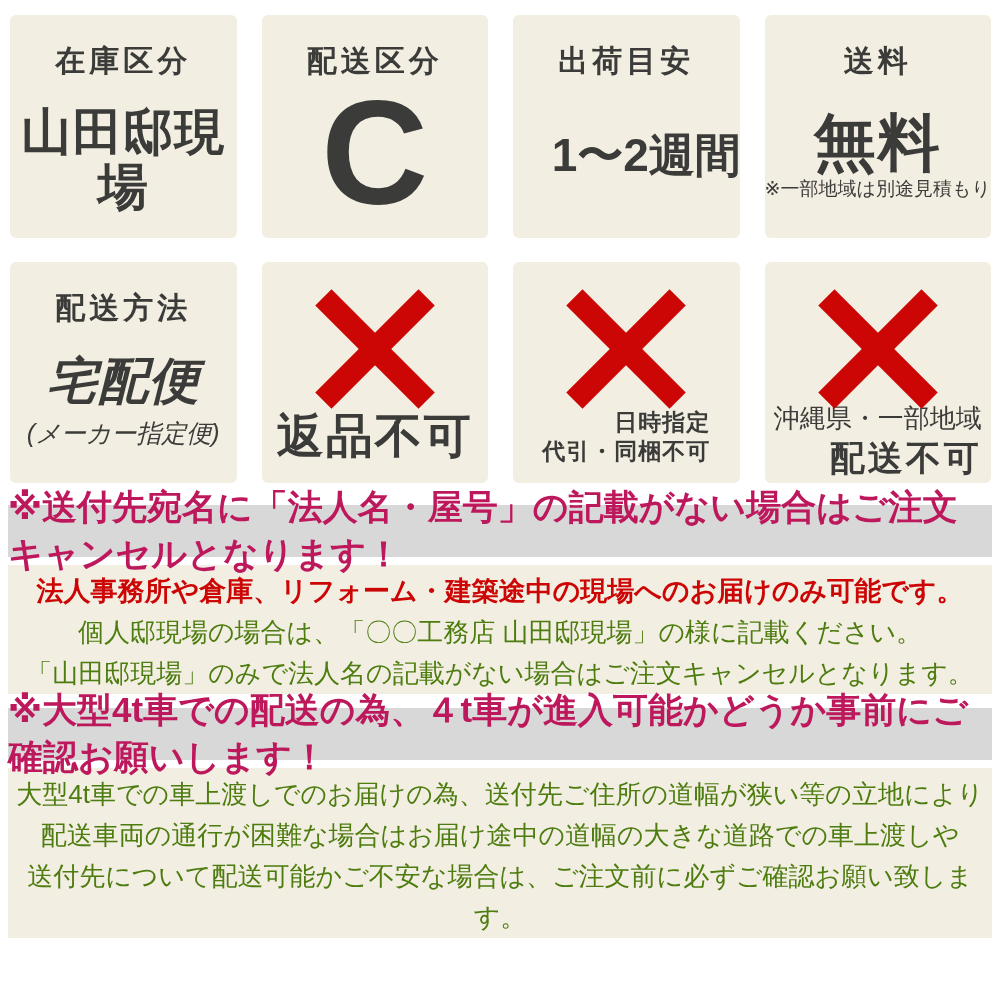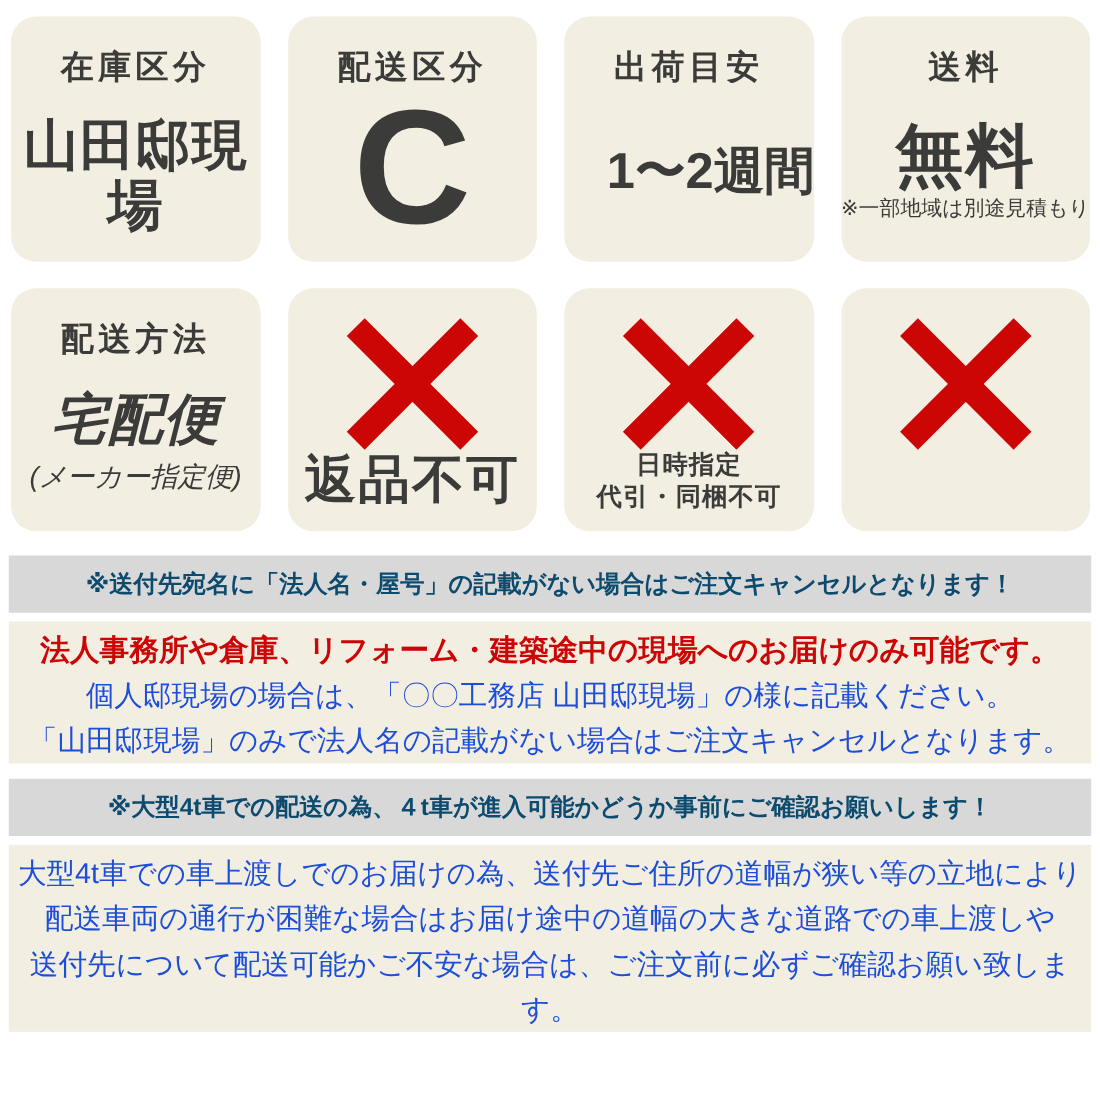--- a/index.html
+++ b/index.html
@@ -15,21 +15,21 @@
   
   .box-grid {
     display: grid;
     grid-template-columns: repeat(4, 1fr);
     grid-template-rows: 223px 221px;
     gap: 24px 25px;
     padding: 15px 9px 0 10px;
   }
   .info-box {
     background: #f2eee2;
-    border-radius: 23px;
+    border-radius: 6px;
     display: flex;
     flex-direction: column;
     align-items: center;
     text-align: center;
     overflow: hidden;
   }
   .box-label {
     font-size: 30px;
     font-weight: 600;
     letter-spacing: 4px;
@@ -69,49 +69,49 @@
     height: 23px;
     background: #cc0505;
   }
   .xmark::before { transform: translate(-50%,-50%) rotate(45deg); }
   .xmark::after  { transform: translate(-50%,-50%) rotate(-45deg); }
 
   .x-caption-area {
     flex: 1;
     display: flex;
     flex-direction: column;
-    align-items: center;
+    align-items: flex-end;
     justify-content: center;
     padding-bottom: 12px;
   }
   .cap-xl { font-size: 47px; font-weight: 700; letter-spacing: 2px; }
   .cap-md { font-size: 23px; font-weight: 700; line-height: 1.25; letter-spacing: 1px; }
   .cap-sm { font-size: 26px; font-weight: 400; line-height: 1.3; letter-spacing: 0px; }
   .cap-lg { font-size: 35px; font-weight: 700; letter-spacing: 3px; line-height: 1.25; }
 
   
   .notice { margin: 0 8px; }
   .notice-header {
     background: #d8d8d8;
     height: 52px;
     display: flex;
     align-items: center;
     justify-content: center;
-    font-size: 22px;
+    font-size: 35px;
     font-weight: 700;
-    color: #0c4a6e;
+    color: #be185d;
     letter-spacing: 0px;
     margin-bottom: 8px;
   }
   .notice-body {
     background: #f2eee2;
     text-align: center;
     padding: 6px 0 0;
   }
-  .notice-line { font-size: 26px; line-height: 41px; color: #1d4ed8; font-weight: 400; }
+  .notice-line { font-size: 26px; line-height: 41px; color: #4d7c0f; font-weight: 400; }
   .notice-line.red { color: #cc0505; font-weight: 700; font-size: 27px; }
 
   .notice-1 { margin-top: 22px; }
   .notice-2 { margin-top: 14px; }
 </style>
 </head>
 <body>
 
 <div class="box-grid">
 
@@ -162,20 +162,24 @@
   <div class="info-box">
     <div class="xmark"></div>
     <div class="x-caption-area">
       <div class="cap-md">日時指定</div>
       <div class="cap-md">代引・同梱不可</div>
     </div>
   </div>
 
   <div class="info-box">
     <div class="xmark"></div>
+    <div class="x-caption-area">
+      <div class="cap-sm">沖縄県・一部地域</div>
+      <div class="cap-lg">配送不可</div>
+    </div>
   </div>
 
 </div>
 
 <div class="notice notice-1">
   <div class="notice-header">※送付先宛名に「法人名・屋号」の記載がない場合はご注文キャンセルとなります！</div>
   <div class="notice-body">
     <div class="notice-line red">法人事務所や倉庫、リフォーム・建築途中の現場へのお届けのみ可能です。</div>
     <div class="notice-line">個人邸現場の場合は、「〇〇工務店 山田邸現場」の様に記載ください。</div>
     <div class="notice-line">「山田邸現場」のみで法人名の記載がない場合はご注文キャンセルとなります。</div>

